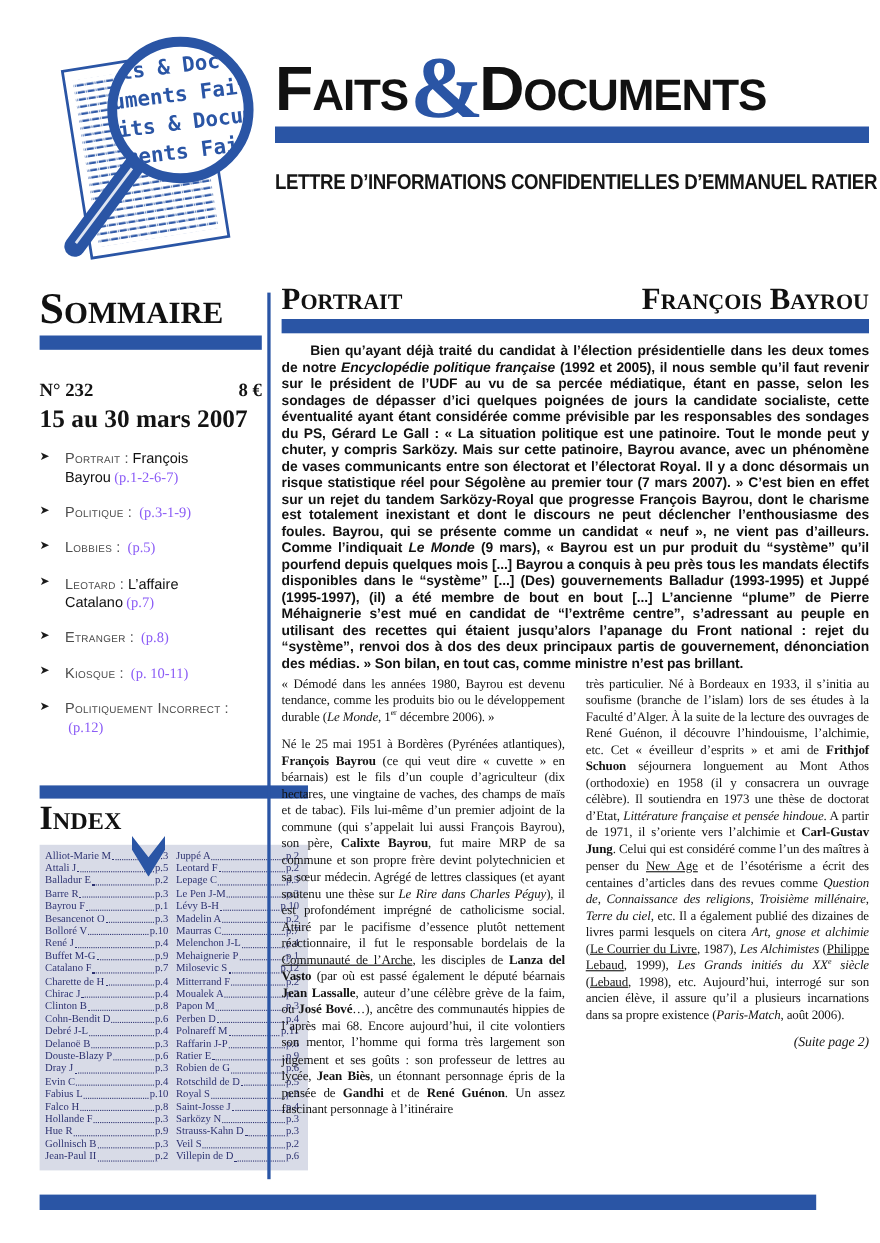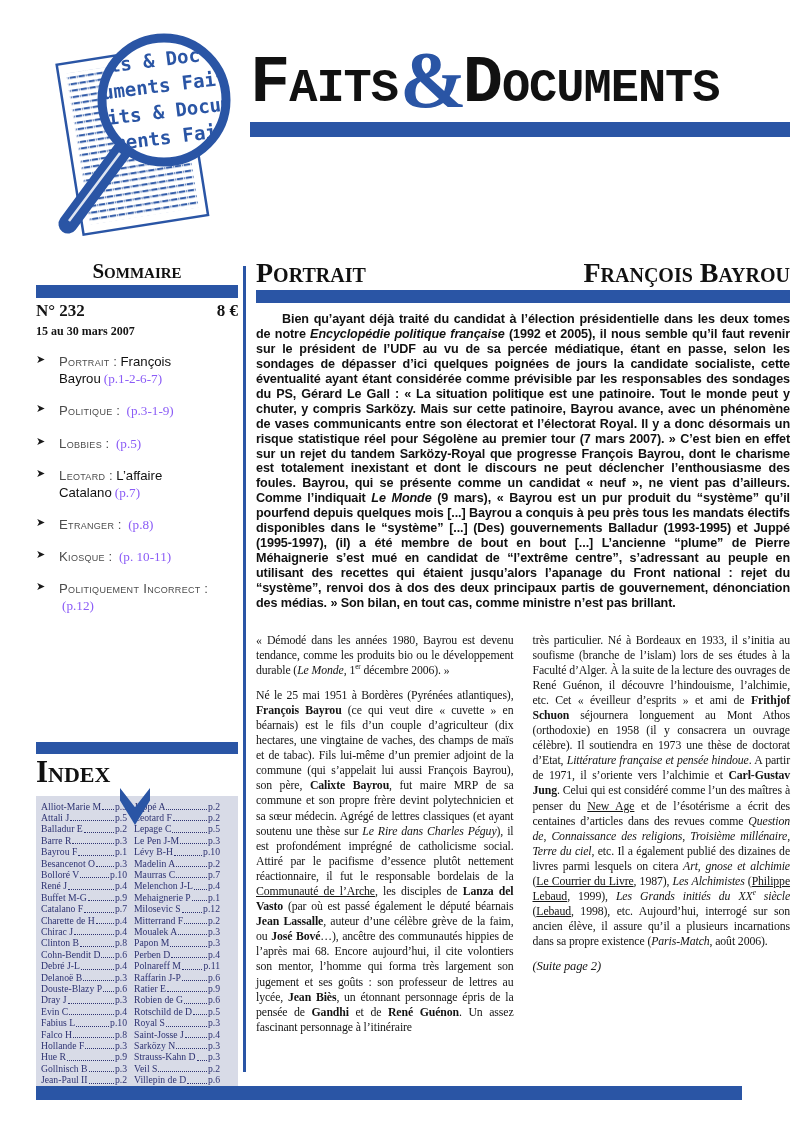--- a/index.html
+++ b/index.html
@@ -3,80 +3,80 @@
 <meta charset="utf-8">
 <style>
   html,body{margin:0;padding:0;background:#fff;}
   .page{position:relative;width:800px;height:1130px;background:#fff;overflow:hidden;
         font-family:"Liberation Serif",serif;color:#141414;}
 
   
   .logo{position:absolute;left:36px;top:14px;width:202px;height:238px;}
   .mast{position:absolute;left:250px;top:50px;width:540px;}
   .mast-title{display:flex;align-items:baseline;white-space:nowrap;}
-  .mast-word{font-family:Liberation Mono, monospace;font-weight:bold;font-variant:small-caps;
-             font-size:67px;letter-spacing:-1px;color:#111;line-height:1;}
+  .mast-word{font-family:Liberation Sans, sans-serif;font-weight:bold;font-variant:small-caps;
+             font-size:57px;letter-spacing:-1px;color:#111;line-height:1;}
   .mast-amp{font-family:"Liberation Serif",serif;font-weight:bold;font-size:80px;line-height:0.6;
             color:#2a55a5;margin:0 -4px 0 2px;position:relative;top:6px;}
   .mast-rule{height:15px;background:#2a55a5;margin-top:5px;}
   .mast-subtitle{margin-top:25px;}
   .mast-subtitle span{display:inline-block;font-family:"Liberation Sans",sans-serif;font-weight:bold;
             font-size:19.5px;letter-spacing:-0.4px;color:#161616;white-space:nowrap;
             transform:scaleX(0.87);transform-origin:left center;}
 
   
   .sommaire{position:absolute;left:36px;top:260px;width:202px;}
   .sc-head{font-family:"Liberation Serif",serif;font-weight:bold;font-variant:small-caps;
-           font-size:21px;line-height:1.05;color:#111;text-align:center;}
+           font-size:40px;line-height:1.05;color:#111;}
   .s-rule{height:13px;background:#2a55a5;margin-top:3px;}
-  .s-nr{display:flex;justify-content:space-between;align-items:flex-end;margin-top:3px;
+  .s-nr{display:flex;justify-content:space-between;align-items:flex-end;margin-top:27px;
         font-weight:bold;font-size:17px;}
-  .s-date{font-weight:bold;font-size:12px;margin-top:3px;}
+  .s-date{font-weight:bold;font-size:23px;margin-top:3px;}
   .s-list{margin-top:14px;}
   .s-item{position:relative;padding-left:23px;margin-bottom:15px;font-size:13.2px;line-height:1.3;}
   .s-arrow{position:absolute;left:0;top:0;font-size:11px;color:#1a1a1a;
            font-family:"DejaVu Sans",sans-serif;}
   .s-label{font-family:"Liberation Sans",sans-serif;font-variant:small-caps;color:#4c4c4c;
            letter-spacing:0.3px;}
   .s-sep{font-family:"Liberation Sans",sans-serif;color:#4c4c4c;}
   .s-value{font-family:"Liberation Sans",sans-serif;color:#101010;}
   .s-pages{font-family:"Liberation Serif",serif;color:#8b5cf6;margin-left:3px;}
 
   
-  .index{position:absolute;left:36px;top:714px;width:202px;margin-top:28px;}
+  .index{position:absolute;left:36px;top:714px;width:244px;}
   .ix-rule{height:12px;background:#2a55a5;}
   .ix-head{font-family:"Liberation Serif",serif;font-weight:bold;font-variant:small-caps;
            font-size:31px;line-height:1.05;color:#111;margin-top:2px;}
   .ix-arrow{position:absolute;left:84px;top:46px;width:30px;height:37px;background:#2a55a5;
             clip-path:polygon(0 0,50% 52%,100% 0,100% 34%,50% 100%,0 34%);z-index:2;}
-  .ix-box{margin-top:7px;background:#d8dbe7;padding:5px 18px 6px 5px;display:flex;gap:7px;}
+  .ix-box{margin-top:7px;background:#d8dbe7;padding:5px 8px 6px 5px;display:flex;gap:7px;}
   .ix-col{flex:1;min-width:0;}
   .ix-row{display:flex;align-items:flex-end;font-size:9.7px;line-height:11.4px;color:#2e3372;}
   .ix-name{white-space:nowrap;overflow:hidden;}
   .ix-leader{flex:1;min-width:4px;border-bottom:1.5px dotted #2e3372;margin:0 1px 2px 1px;}
   .ix-page{white-space:nowrap;}
 
   
   .vrule{position:absolute;left:243px;top:266px;width:3px;height:806px;background:#2a55a5;}
 
   
   .portrait{position:absolute;left:256px;top:258px;width:534px;}
   .p-head{display:flex;justify-content:space-between;align-items:baseline;}
   .p-head-left,.p-head-right{font-family:"Liberation Serif",serif;font-weight:bold;
         font-variant:small-caps;font-size:28px;line-height:1.05;color:#111;}
   .p-rule{height:13px;background:#2a55a5;margin-top:3px;}
   .intro{margin-top:9px;font-family:"Liberation Sans",sans-serif;font-weight:bold;
          font-size:12.6px;line-height:14.9px;text-align:justify;text-indent:26px;
          letter-spacing:-0.1px;color:#111;hyphens:auto;}
-  .cols{display:flex;gap:19px;margin-top:22px;}
+  .cols{display:flex;gap:19px;margin-top:3px;}
   .col{flex:1;min-width:0;font-size:11.8px;line-height:15.1px;text-align:justify;
        letter-spacing:-0.12px;hyphens:auto;}
   .col p{margin:0 0 10px 0;}
   .col sup,.intro sup{font-size:0.62em;line-height:0;}
-  .suite{font-style:italic;font-size:12.5px;margin-top:2px;}
+  .suite{text-align:right;font-style:italic;font-size:12.5px;margin-top:2px;}
 
   
   .foot-rule{position:absolute;left:36px;top:1086px;width:706px;height:14px;background:#2a55a5;}
 
   .lens-text text{font-family:"DejaVu Sans Mono",monospace;font-weight:bold;fill:#2a55a5;font-size:19px;}
 </style>
 </head>
 <body>
 
 <div class="page">
@@ -108,20 +108,23 @@
     </g>
   </svg>
 
   <div class="mast">
     <div class="mast-title">
       <span class="mast-word">Faits</span>
         <span class="mast-amp">&amp;</span>
         <span class="mast-word">Documents</span>
     </div>
     <div class="mast-rule"></div>
+    <div class="mast-subtitle">
+      <span>LETTRE D’INFORMATIONS CONFIDENTIELLES D’EMMANUEL RATIER</span>
+    </div>
   </div>
 
   <div class="sommaire">
     <div class="sc-head">Sommaire</div>
     <div class="s-rule"></div>
     <div class="s-nr">
       <span>N° 232</span>
       <span>8 €</span>
     </div>
     <div class="s-date">15 au 30 mars 2007</div>

